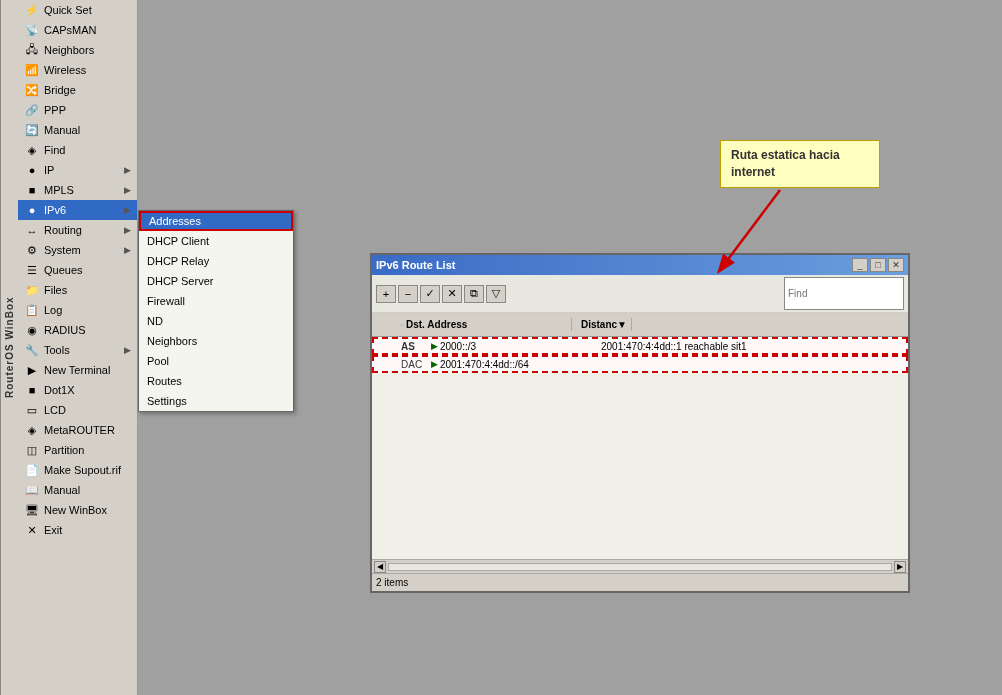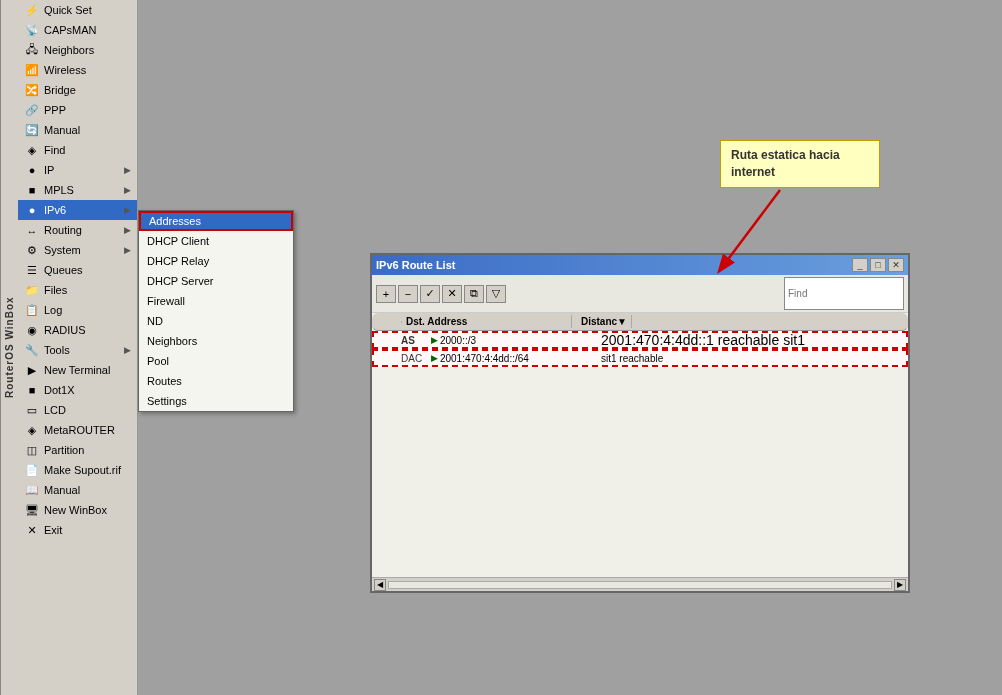--- a/index.html
+++ b/index.html
@@ -171,23 +171,22 @@
 
     .window-table {
       flex: 1;
       overflow: hidden;
       position: relative;
     }
     .table-header {
       display: flex;
       background: #d4d0c8;
       border-bottom: 1px solid #999;
-      height: 18px;
-      align-items: center;
-      border-radius: 6px;
+      height: 24px;
+      align-items: center;
     }
     .th {
       padding: 1px 4px;
       border-right: 1px solid #aaa;
       font-weight: bold;
       font-size: 10px;
       cursor: pointer;
       white-space: nowrap;
       overflow: hidden;
     }
@@ -445,35 +444,37 @@
     <div class="table-header">
       <div class="th th-col1"></div>
       <div class="th th-col2">Dst. Address</div>
       <div class="th th-last">Distanc▼</div>
     </div>
 
     <div id="table-body">
         <div class="table-row highlighted-row" style="display: flex; align-items: center; height: 18px; border: 2px dashed rgb(204, 0, 0); background: rgb(255, 248, 248);">
           <div class="td td-col1" style="width: 30px; font-weight: bold; font-size: 10px; padding: 1px 4px;">AS</div>
           <div class="td td-col2" style="width: 170px; font-size: 10px; padding: 1px 4px; display: flex; align-items: center;"><span style="color:#006600;margin-right:2px;font-size:9px;">▶</span>2000::/3</div>
-          <div class="td td-col3" style="flex: 1 1 0%; font-size: 14px; padding: 1px 4px;">2001:470:4:4dd::1 reachable sit1</div>
+          <div class="td td-col3" style="flex: 1 1 0%; font-size: 10px; padding: 1px 4px;">2001:470:4:4dd::1 reachable sit1</div>
           <div class="td td-last" style="width: 60px; font-size: 10px; padding: 1px 4px;"></div>
         </div>
         <div class="table-row highlighted-row" style="display: flex; align-items: center; height: 18px; border: 2px dashed rgb(204, 0, 0); background: rgb(255, 248, 248);">
           <div class="td td-col1" style="width: 30px; font-weight: normal; font-size: 10px; padding: 1px 4px;">DAC</div>
           <div class="td td-col2" style="width: 170px; font-size: 10px; padding: 1px 4px; display: flex; align-items: center;"><span style="color:#006600;margin-right:2px;font-size:9px;">▶</span>2001:470:4:4dd::/64</div>
-          <div class="td td-col3" style="flex: 1 1 0%; font-size: 10px; padding: 1px 4px;">sit1 reachable</div>
           <div class="td td-last" style="width: 60px; font-size: 10px; padding: 1px 4px;"></div>
         </div>
       </div>
   </div>
   <div class="window-scrollbar">
     <div class="scroll-arrow">◀</div>
     <div class="scrollbar-track"></div>
     <div class="scroll-arrow">▶</div>
+  </div>
+  <div class="window-statusbar">
+    <span>2 items</span>
   </div>
 </div>
 
 <div id="tooltip">
   <span>Ruta estatica hacia internet</span>
 </div>
 
 <svg id="arrow-overlay">
   <defs>
     <marker id="arrowhead" markerWidth="8" markerHeight="6" refX="6" refY="3" orient="auto">

